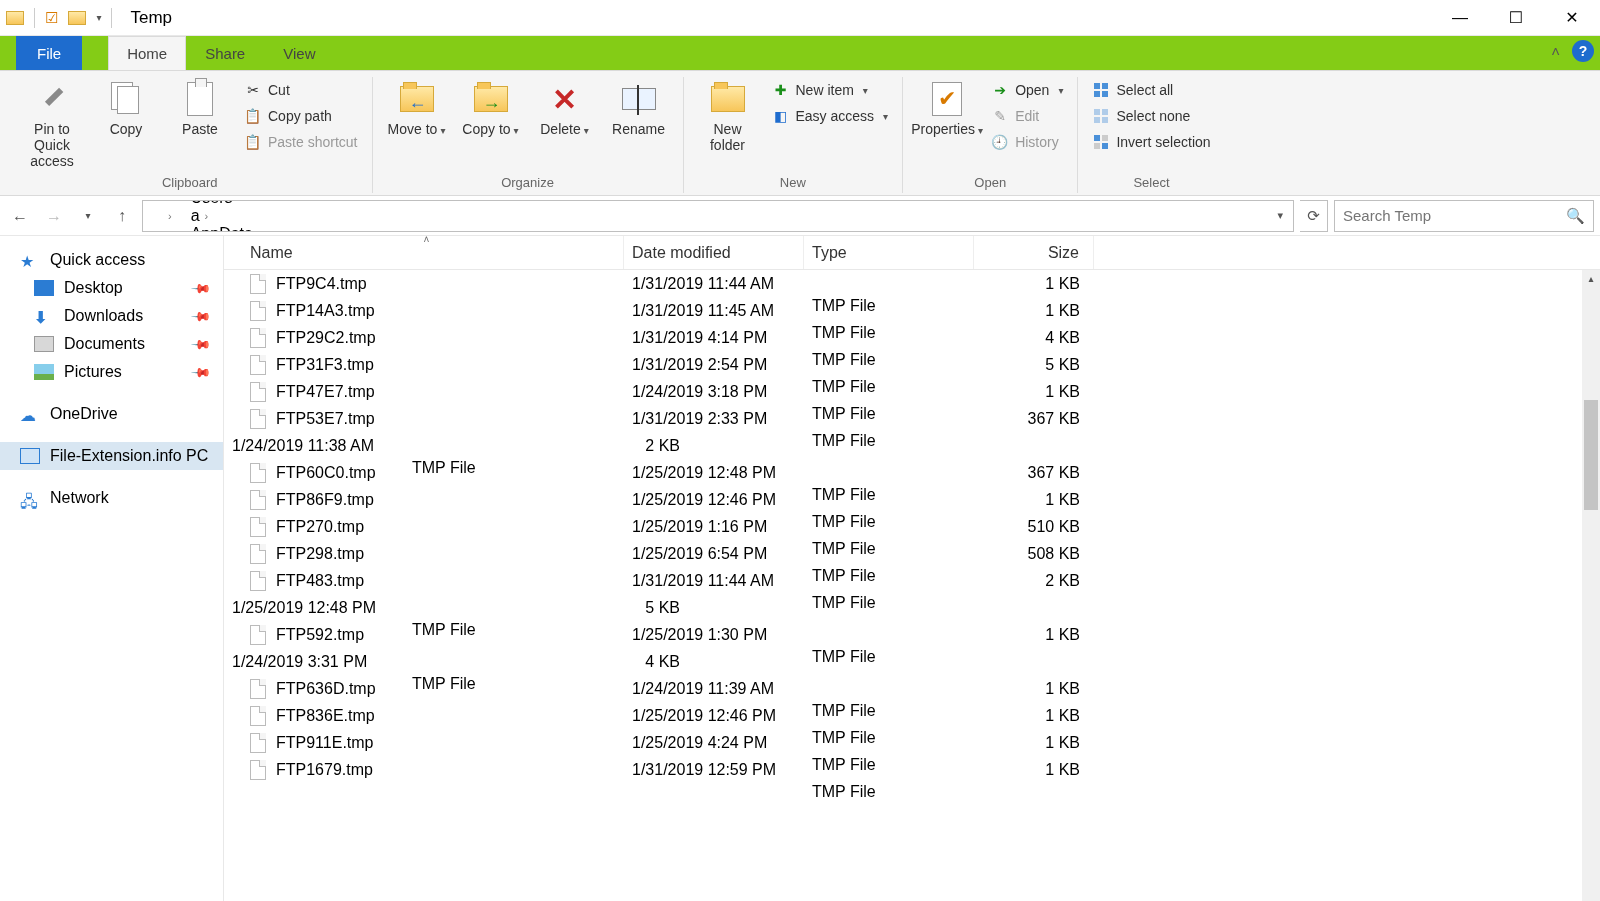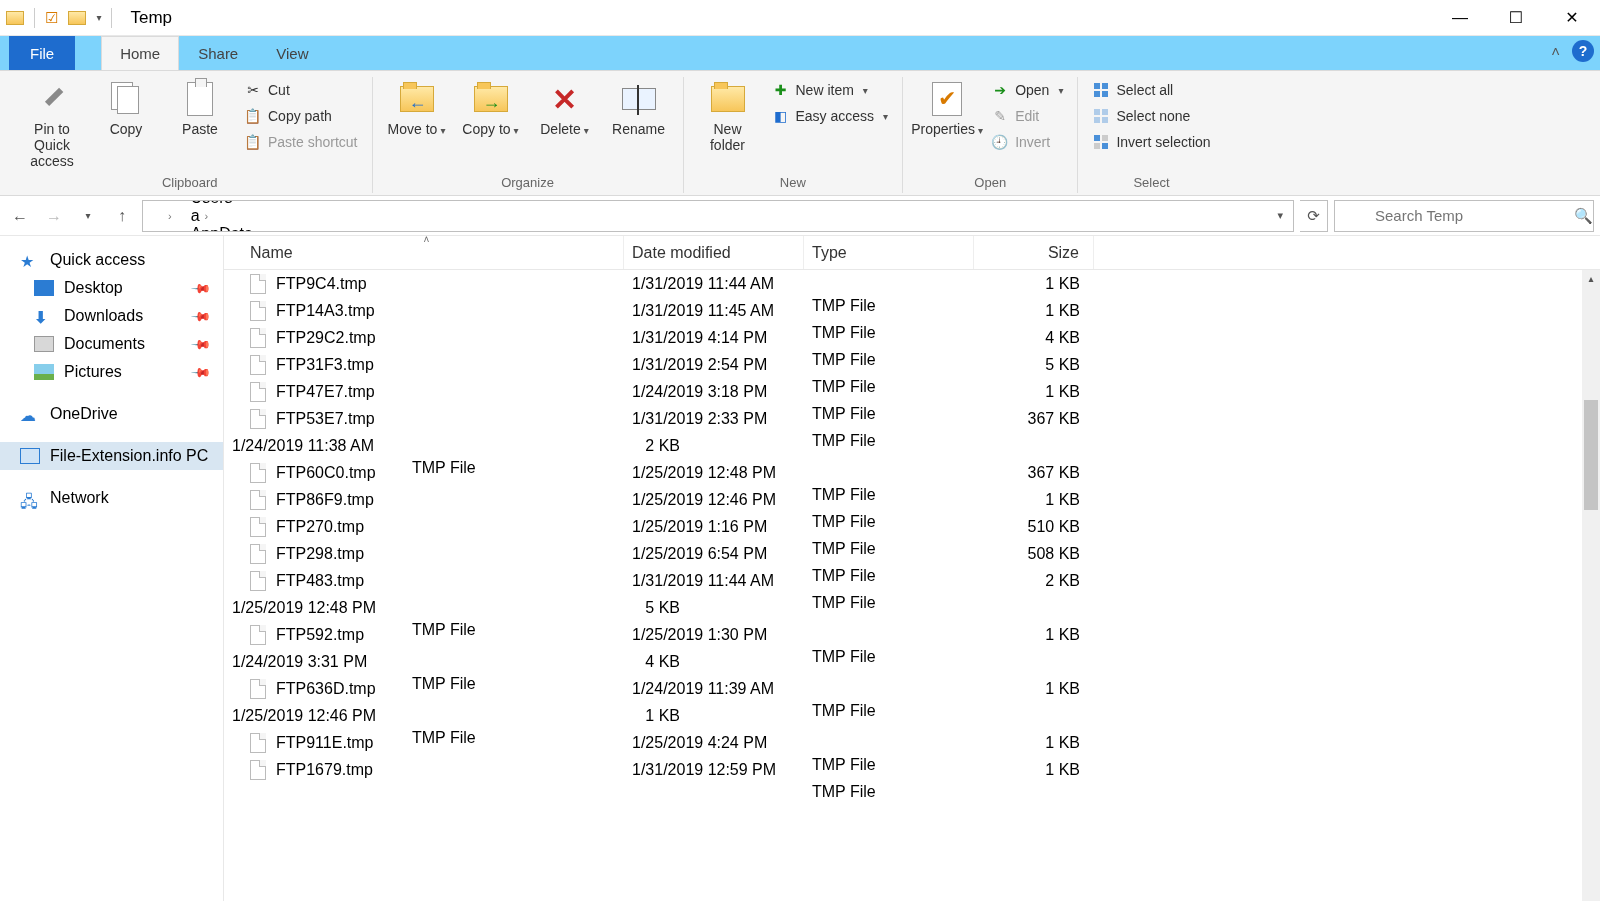--- a/index.html
+++ b/index.html
@@ -8,21 +8,21 @@
 
 .titlebar { height: 36px; display: flex; align-items: center; background: #fff; border-bottom: 1px solid #e8e8e8; }
 .titlebar .qat { display: flex; align-items: center; gap: 10px; padding: 0 6px; }
 .titlebar .folder-glyph { width: 18px; height: 14px; background: linear-gradient(#ffe9a6,#f7c65a); border:1px solid #d6a93a; }
 .titlebar .qat-sep { width:1px; height:20px; background:#ccc; }
 .titlebar .title { margin-left: 12px; font-size: 17px; }
 .winbtns { margin-left: auto; display:flex; }
 .winbtn { width: 56px; height:36px; display:flex; align-items:center; justify-content:center; font-size:16px; }
 
 
-.ribbontabs { height: 34px; display:flex; align-items:flex-end; background:#7dd3fc; padding-left:9px; position:relative; }
+.ribbontabs { height: 34px; display:flex; align-items:flex-end; background:#84cc16; padding-left:16px; position:relative; }
 .rtab { padding: 8px 18px; font-size:15px; color:#444; border:1px solid transparent; border-bottom:none; cursor:default; }
 .rtab.file { background:#1e6cce; color:#fff; padding:8px 20px; }
 .rtab.active { background:#f5f5f5; border-color:#dadada;margin-left:26px; }
 .ribbontabs .right-icons { position:absolute; right:6px; top:4px; display:flex; gap:12px; align-items:center; }
 .help-circle { width:22px; height:22px; border-radius:50%; background:#1e6cce; color:#fff; display:flex; align-items:center; justify-content:center; font-size:14px; font-weight:bold; }
 
 
 .ribbon { background:#f5f5f5; border-top:1px solid #dadada; border-bottom:1px solid #dadada; padding: 6px 8px 2px 8px; display:flex; }
 .rgroup { border-right:1px solid #dcdcdc; padding:0 10px; display:flex; flex-direction:column; }
 .rgroup:last-child { border-right:none; }
@@ -58,21 +58,21 @@
 
 
 .navrow { height:40px; display:flex; align-items:center; padding:4px 6px; gap:6px; background:#fff; border-bottom:1px solid #e8e8e8; }
 .navarrow { width:28px; height:28px; display:flex; align-items:center; justify-content:center; color:#555; font-size:16px; }
 .navarrow.dis { color:#bbb; }
 .addrbar { flex:1; height:32px; border:1px solid #bfbfbf; display:flex; align-items:center; padding:0 4px; gap:2px; overflow:hidden; }
 .crumb { display:flex; align-items:center; padding:0 6px; height:100%; font-size:16px; white-space:nowrap; }
 .crumb .arr { color:#777; font-size:11px; margin:0 5px; }
 .refresh { width:28px; height:32px; border:1px solid #bfbfbf; border-left:none; display:flex; align-items:center; justify-content:center; color:#555; }
 .searchbox { width:260px; height:32px; border:1px solid #bfbfbf; display:flex; align-items:center; padding:0 8px; color:#888; }
-.searchbox input { border:none; outline:none; flex:1; font-size:15px; color:#737373; background:transparent;margin-left:32px; }
+.searchbox input { border:none; outline:none; flex:1; font-size:15px; color:#737373; background:transparent; }
 
 
 .mainrow { display:flex; height: 753px; }
 .sidebar { width:224px; border-right:1px solid #e8e8e8; padding:10px 0; overflow:hidden; }
 .sb-item { display:flex; align-items:center; gap:10px; padding:5px 0 5px 34px; font-size:16px; position:relative; }
 .sb-item.top { padding-left:20px; font-weight:400; }
 .sb-item .sicon { width:20px; height:16px; display:inline-block; }
 .sb-item .pin { position:absolute; right:14px; color:#888; font-size:13px; transform:rotate(45deg); }
 .sb-item.selected { background:#d8e6f2; }
 .sb-gap { height:14px; }
@@ -245,21 +245,21 @@
         <div class="smallbtn drop-caret">
             <span class="sicn" style="color:#1a8f1a;">➔</span>
             <span>Open</span>
           </div>
         <div class="smallbtn" style="color:#999;">
             <span class="sicn">✎</span>
             <span>Edit</span>
           </div>
         <div class="smallbtn" style="color:#999;">
             <span class="sicn">🕘</span>
-            <span>Invert</span>
+            <span>History</span>
           </div>
       </div>
     </div>
     <div class="glabel">Open</div>
   </div>
 
   <div class="rgroup">
     <div class="grow">
       <div class="smallcol">
         <div class="smallbtn">
@@ -516,20 +516,24 @@
         <div class="row">
           <div class="c c-name">
             <span class="fileicon"></span>
             <span>FTP636D.tmp</span>
           </div>
           <div class="c c-date">1/24/2019 11:39 AM</div>
           <div class="c c-type">TMP File</div>
           <div class="c c-size">1 KB</div>
         </div>
         <div class="row">
+          <div class="c c-name">
+            <span class="fileicon"></span>
+            <span>FTP836E.tmp</span>
+          </div>
           <div class="c c-date">1/25/2019 12:46 PM</div>
           <div class="c c-type">TMP File</div>
           <div class="c c-size">1 KB</div>
         </div>
         <div class="row">
           <div class="c c-name">
             <span class="fileicon"></span>
             <span>FTP911E.tmp</span>
           </div>
           <div class="c c-date">1/25/2019 4:24 PM</div>

